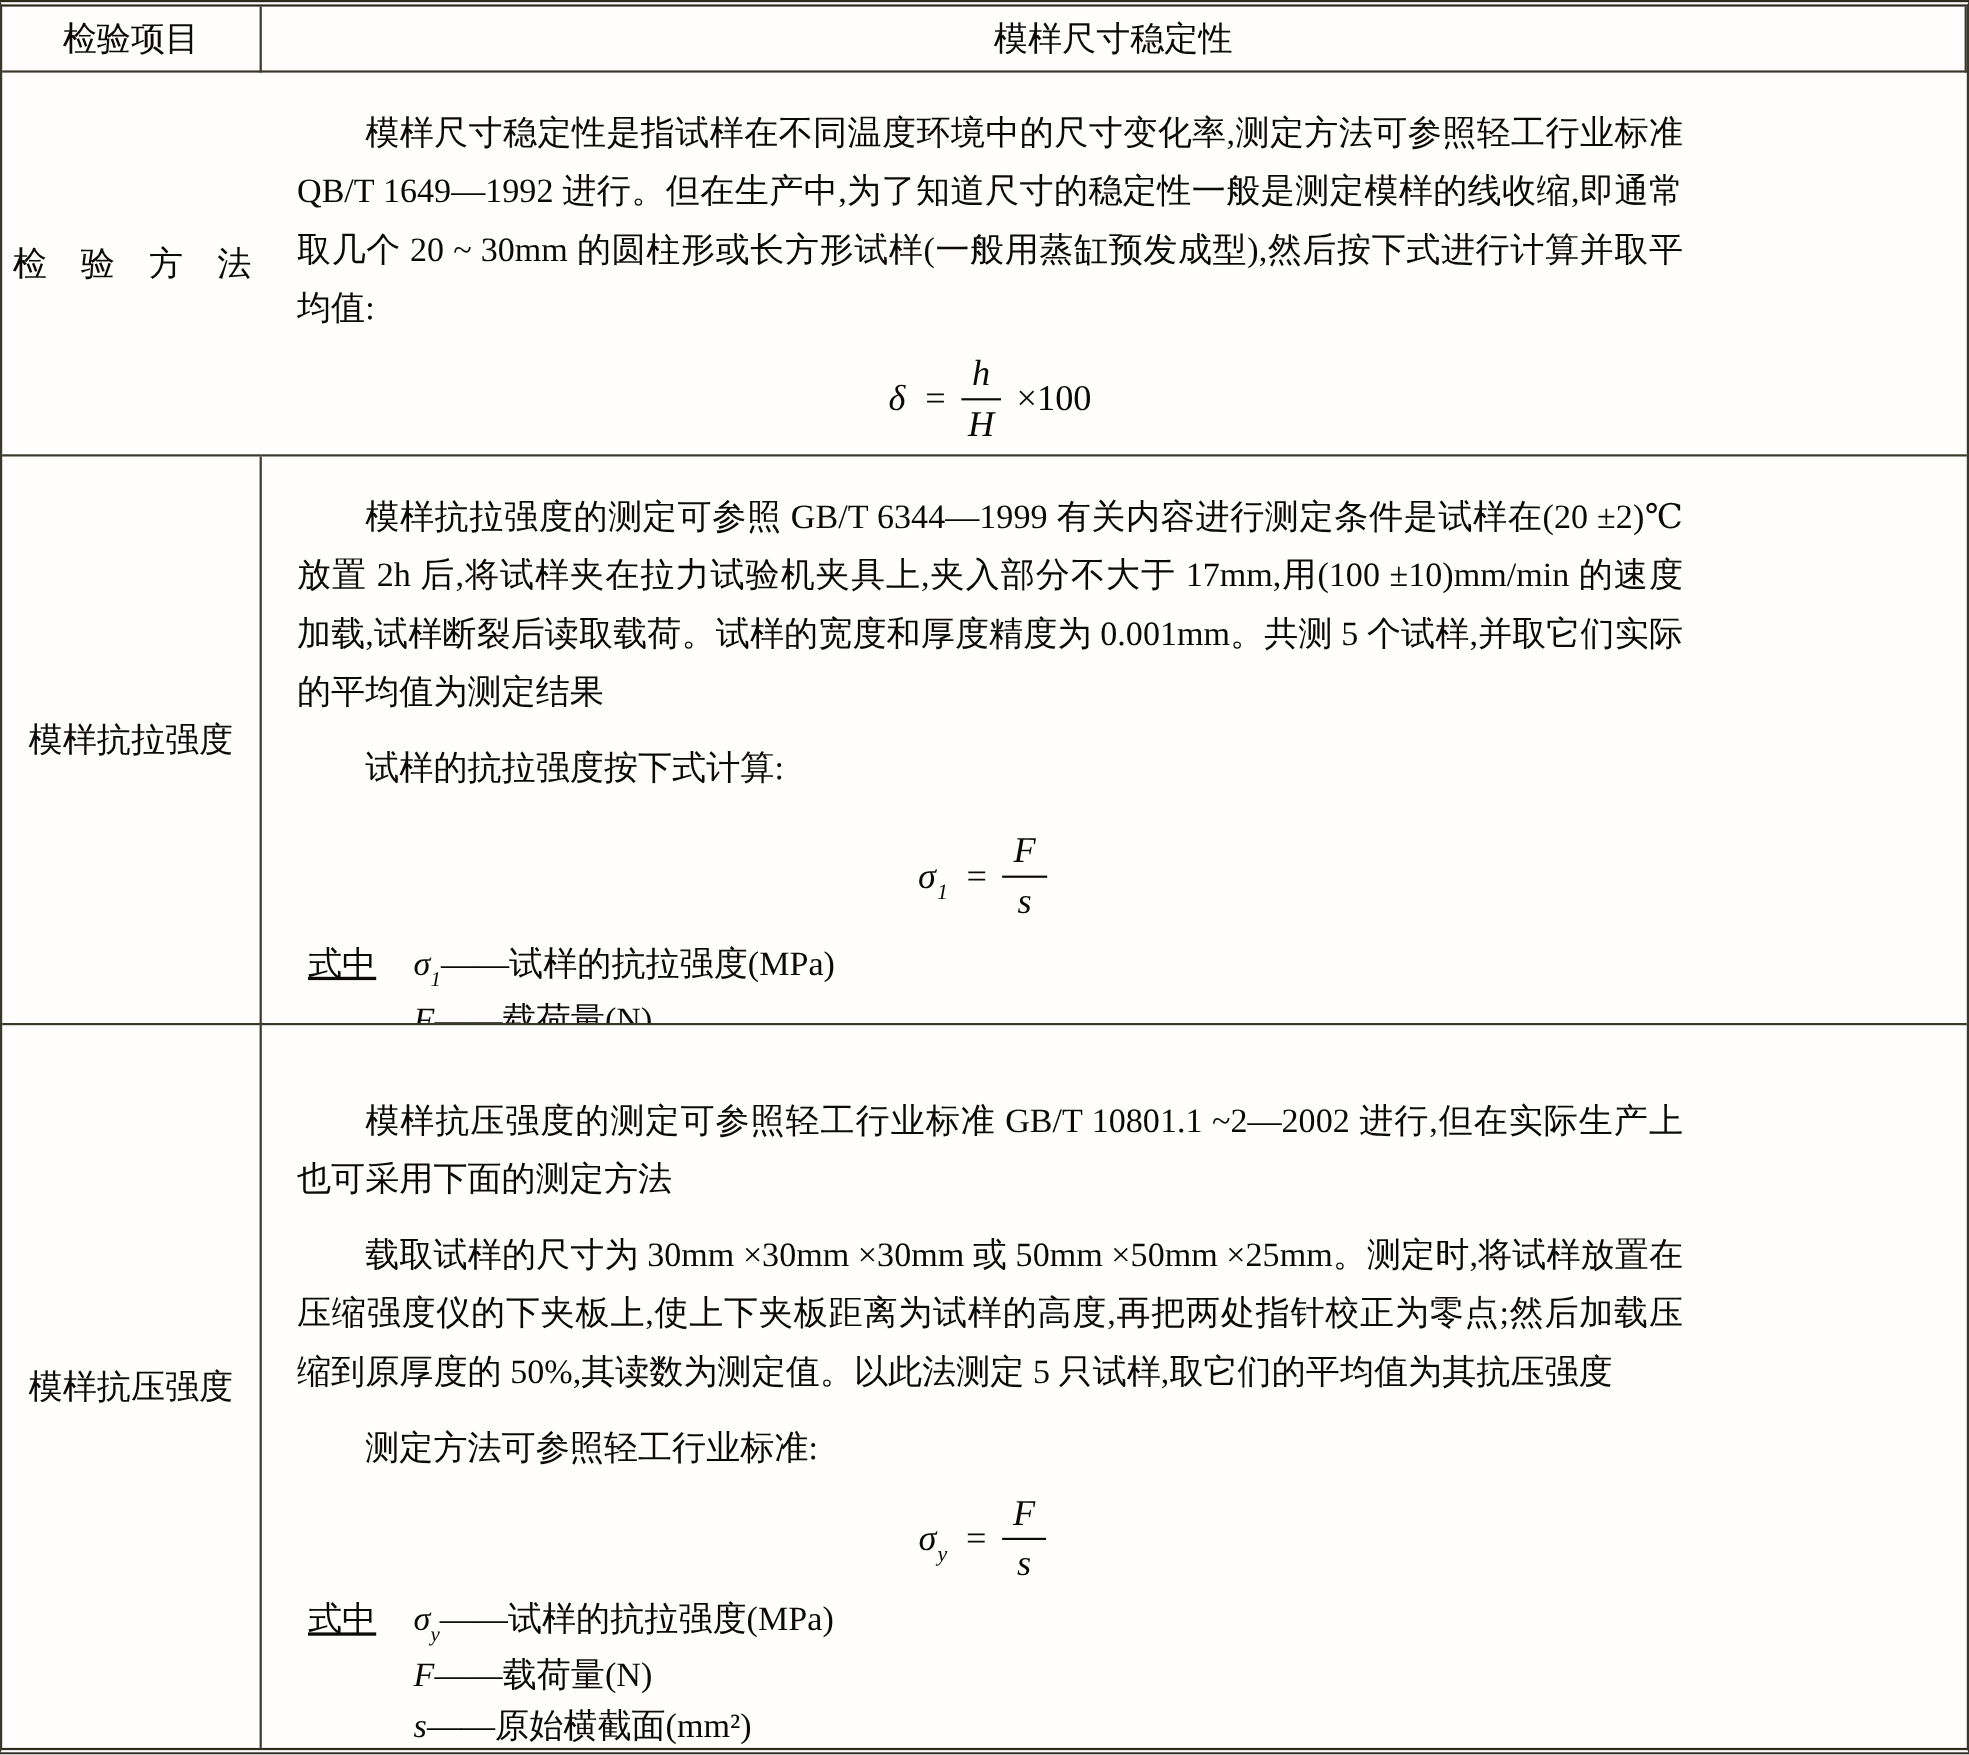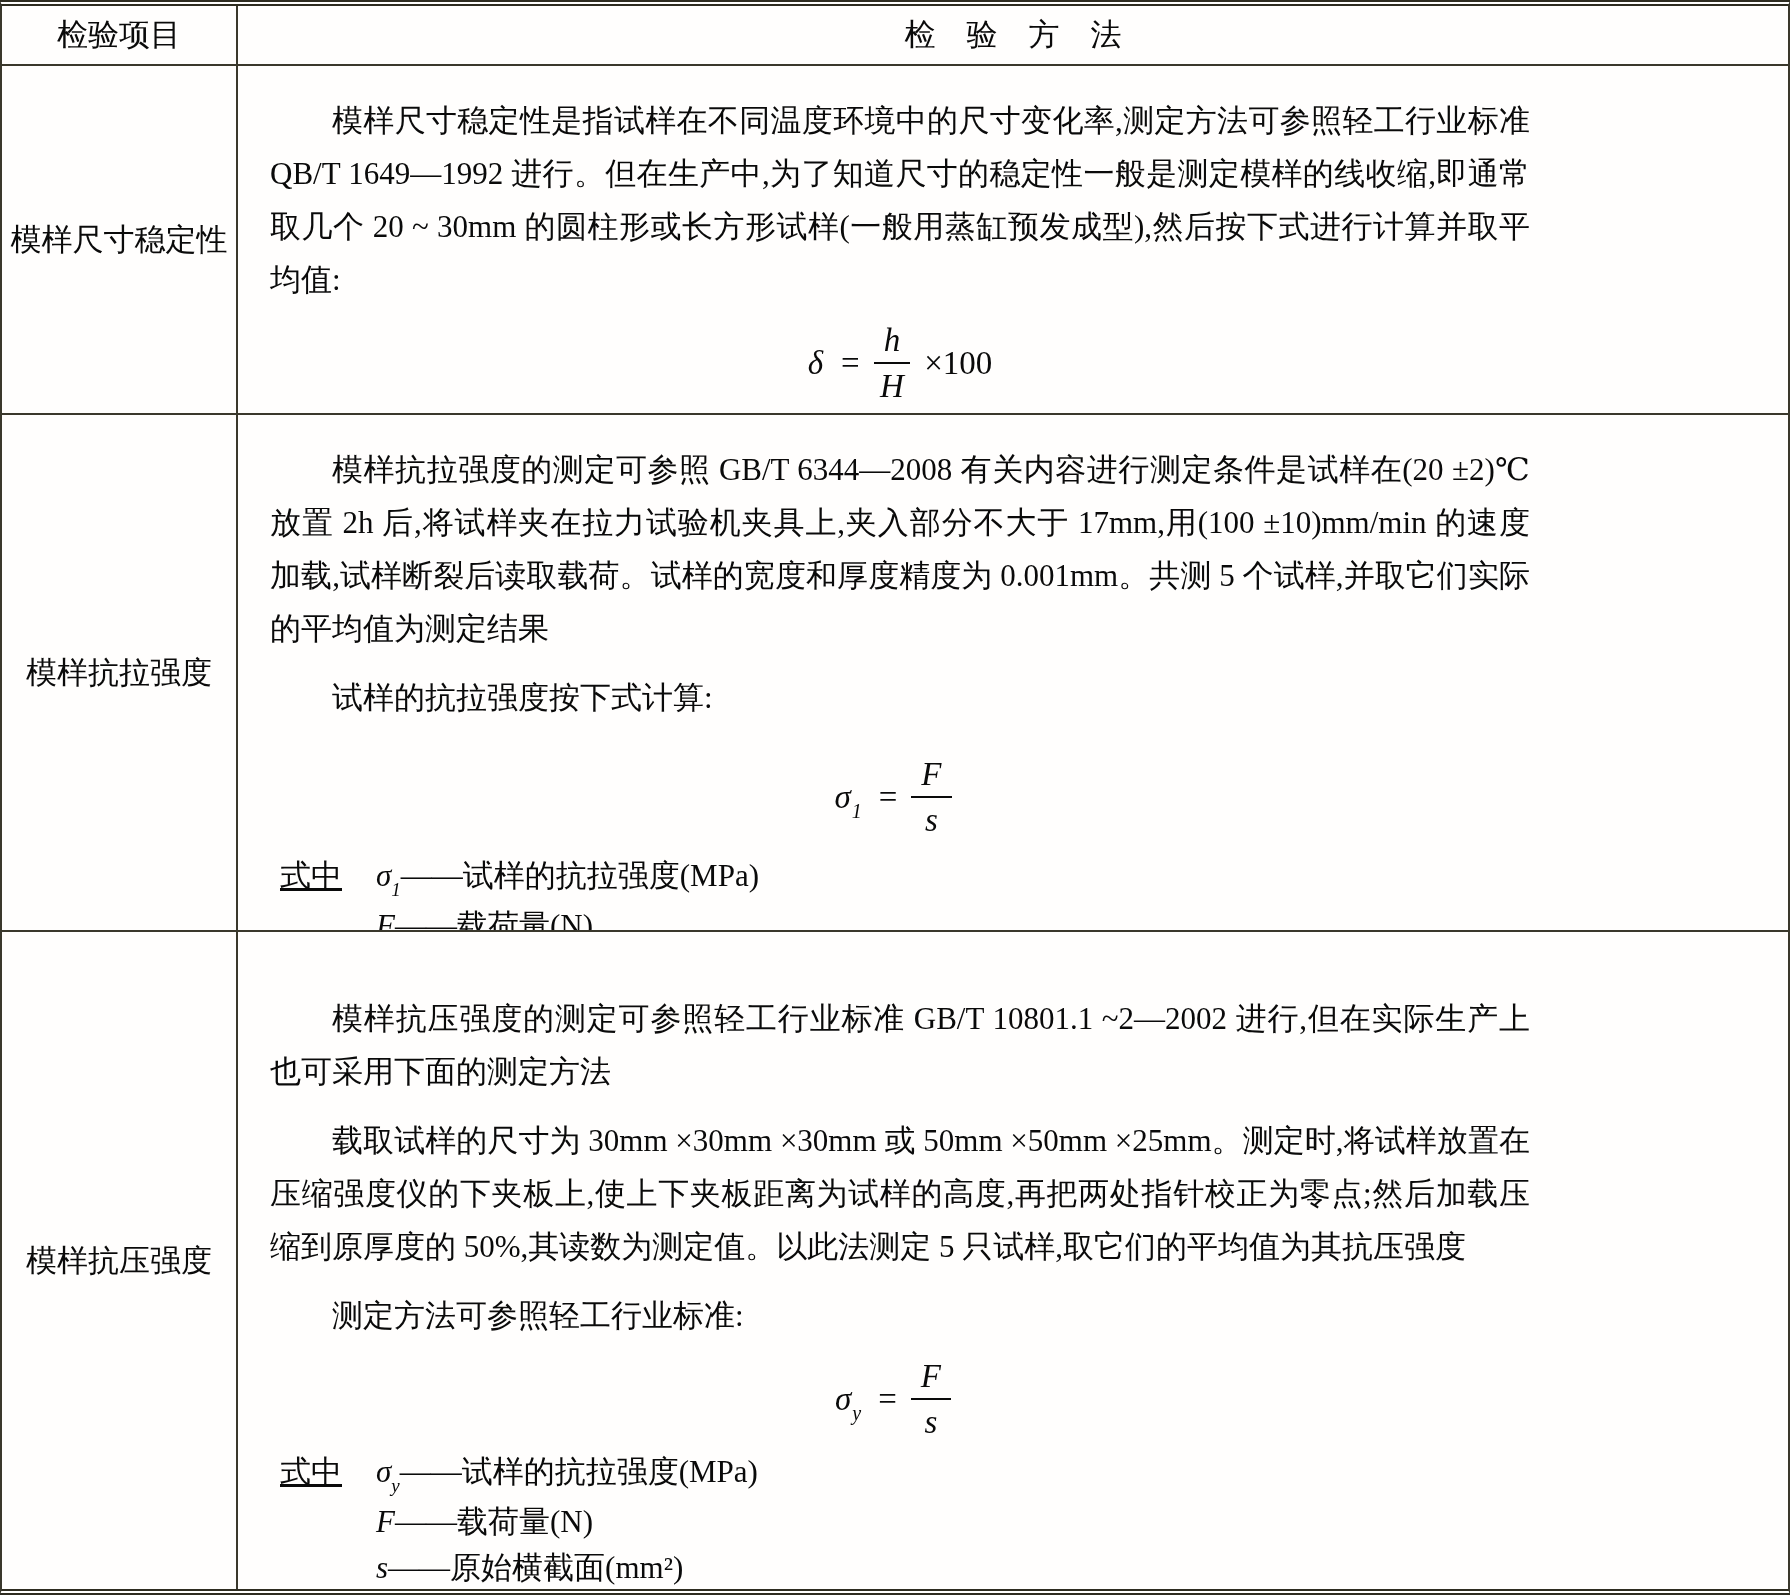--- a/index.html
+++ b/index.html
@@ -66,26 +66,26 @@
   .gap-sm { height:6px; }
 </style>
 </head>
 <body>
 
 <div class="doc-table">
 
   <div class="cell c1 rule-bottom">
     <span>检验项目</span>
   </div>
+  <div class="cell c1 rule-bottom">
+    <span>模样尺寸稳定性</span>
+  </div>
+
   <div class="cell hdr-method rule-bottom">
     <span>检　验　方　法</span>
-  </div>
-
-  <div class="cell c1 rule-bottom">
-    <span>模样尺寸稳定性</span>
   </div>
   <div class="cell c2 rule-bottom">
     <p>模样尺寸稳定性是指试样在不同温度环境中的尺寸变化率,测定方法可参照轻工行业标准 QB/T 1649—1992 进行。但在生产中,为了知道尺寸的稳定性一般是测定模样的线收缩,即通常取几个 20 ~ 30mm 的圆柱形或长方形试样(一般用蒸缸预发成型),然后按下式进行计算并取平均值:</p>
     <div class="formula">
       <span class="f-lhs">δ</span>
         <span class="f-sub"></span>
       <span class="f-eq">=</span>
       <span class="frac">
         <span class="num">h</span>
         <span class="den">H</span>
@@ -101,21 +101,21 @@
       <span class="def-label"></span>
       <span class="def-sym">H</span>
     </div>
 
   </div>
 
   <div class="cell c1 rule-bottom">
     <span>模样抗拉强度</span>
   </div>
   <div class="cell c2 rule-bottom">
-    <p>模样抗拉强度的测定可参照 GB/T 6344—2008 有关内容进行测定条件是试样在(20 ±2)℃放置 2h 后,将试样夹在拉力试验机夹具上,夹入部分不大于 17mm,用(100 ±10)mm/min 的速度加载,试样断裂后读取载荷。试样的宽度和厚度精度为 0.001mm。共测 5 个试样,并取它们实际的平均值为测定结果</p>
+    <p>模样抗拉强度的测定可参照 GB/T 6344—1999 有关内容进行测定条件是试样在(20 ±2)℃放置 2h 后,将试样夹在拉力试验机夹具上,夹入部分不大于 17mm,用(100 ±10)mm/min 的速度加载,试样断裂后读取载荷。试样的宽度和厚度精度为 0.001mm。共测 5 个试样,并取它们实际的平均值为测定结果</p>
     <p>试样的抗拉强度按下式计算:</p>
     <div class="gap-sm"></div>
     <div class="formula">
       <span class="f-lhs">σ</span>
         <span class="f-sub">1</span>
       <span class="f-eq">=</span>
       <span class="frac">
         <span class="num">F</span>
         <span class="den">s</span>
       </span>

